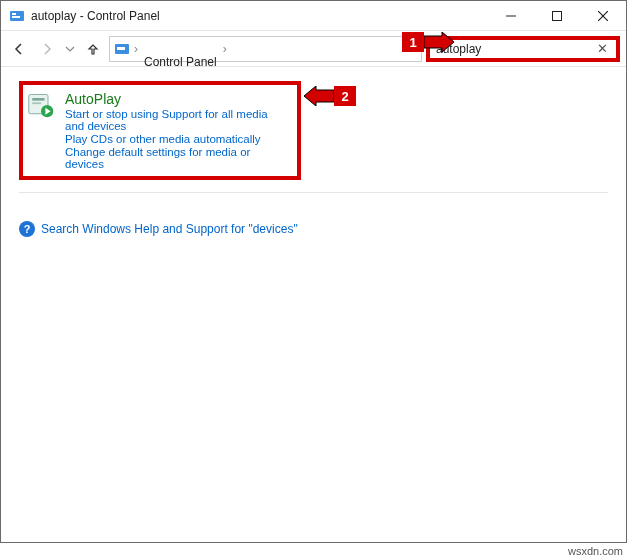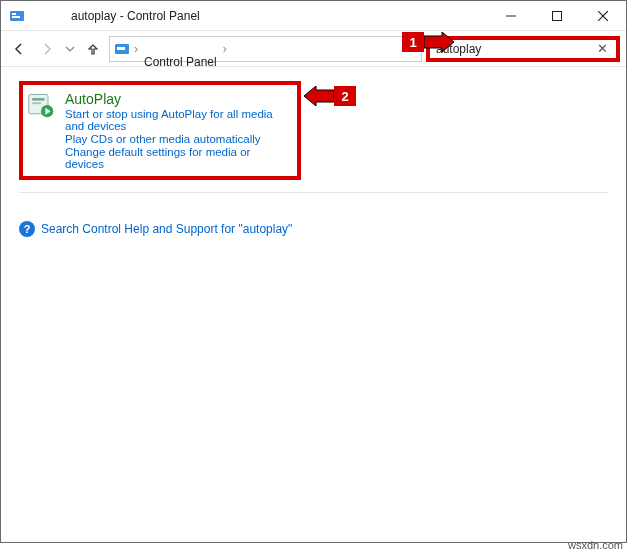--- a/index.html
+++ b/index.html
@@ -22,21 +22,20 @@
       flex-direction: column;
     }
     
     .titlebar {
       height: 30px;
       display: flex;
       align-items: center;
       padding-left: 8px;
       background: #fff;
       border-bottom: 1px solid #e5e5e5;
-      gap: 40px;
     }
     .titlebar .app-icon {
       width: 16px; height: 16px;
       margin-right: 6px;
       display: inline-flex;
       align-items: center;
       justify-content: center;
     }
     .titlebar .title {
       flex: 1;
@@ -177,21 +176,21 @@
       font-weight: bold;
       font-size: 13px;
       width: 22px; height: 20px;
       display: flex; align-items: center; justify-content: center;
     }
     .callout svg { display:block; }
     
     .watermark {
       position: absolute;
       right: 4px;
-      bottom: 8px;
+      bottom: 2px;
       font-size: 11px;
       color: #555;
       font-family: Arial, sans-serif;
     }
   </style>
 </head>
 <body>
 
 <div class="window">
 
@@ -268,31 +267,31 @@
         <svg width="28" height="28" viewBox="0 0 32 32">
           <rect x="2" y="4" width="22" height="22" rx="2" fill="#e8f2ef" stroke="#7aa89a" stroke-width="1"></rect>
           <rect x="6" y="8" width="14" height="3" fill="#7aa89a"></rect>
           <rect x="6" y="13" width="10" height="2" fill="#a8c5bb"></rect>
           <circle cx="23" cy="23" r="7" fill="#2da44e"></circle>
           <path d="M21 19 L27 23 L21 27 Z" fill="#fff"></path>
         </svg>
       </span>
       <div class="result-body">
         <span class="result-title">AutoPlay</span>
-        <span class="result-link">Start or stop using AutoPlay for all media and devices</span>
+        <span class="result-link">Start or stop using Support for all media and devices</span>
         <span class="result-link">Play CDs or other media automatically</span>
         <span class="result-link">Change default settings for media or devices</span>
       </div>
     </div>
 
     <div class="divider"></div>
 
     <div class="help-row">
       <span class="help-icon">?</span>
-      <span class="help-text">Search Control Help and Support for "autoplay"</span>
+      <span class="help-text">Search Windows Help and Support for "devices"</span>
     </div>
 
   </div>
 </div>
 
 <div class="callout" style="left:402px; top:32px;">
   <span class="num">1</span>
   <svg width="30" height="20" viewBox="0 0 30 20">
     <path d="M0 4 L18 4 L18 0 L30 10 L18 20 L18 16 L0 16 Z" fill="#d40000" stroke="#000" stroke-width="1"></path>
   </svg>

